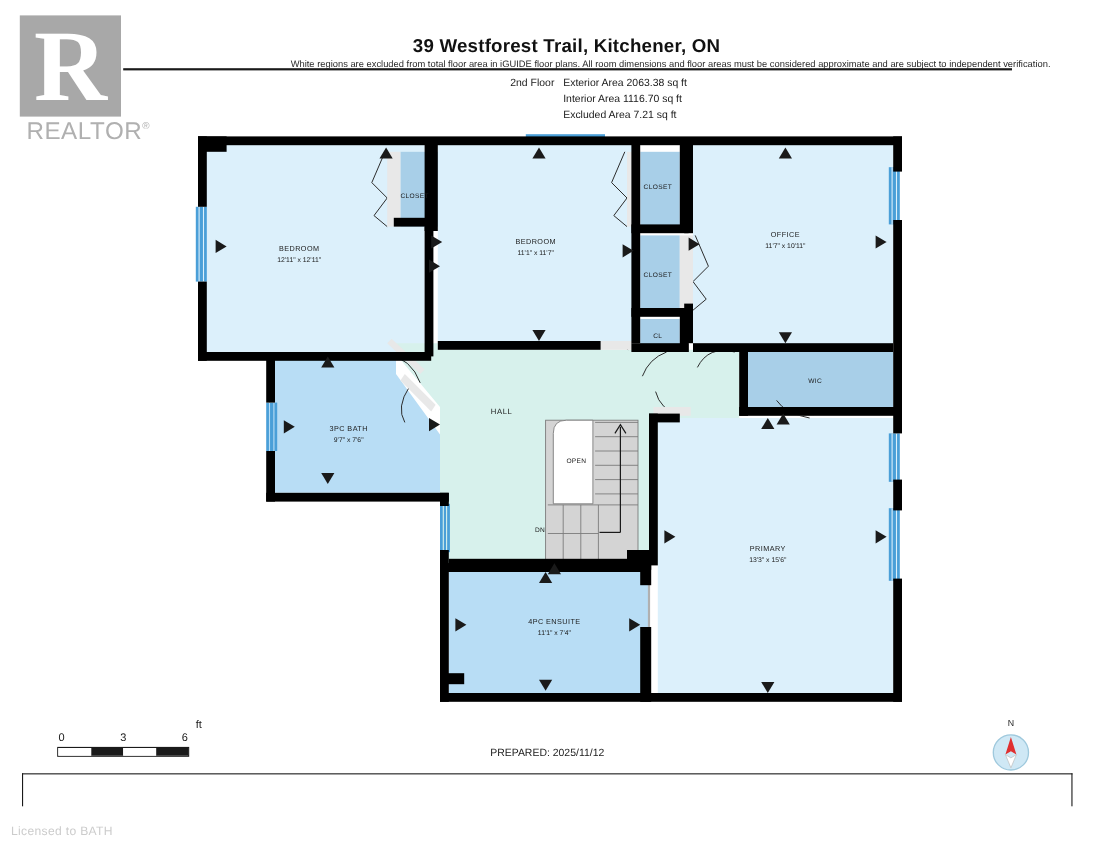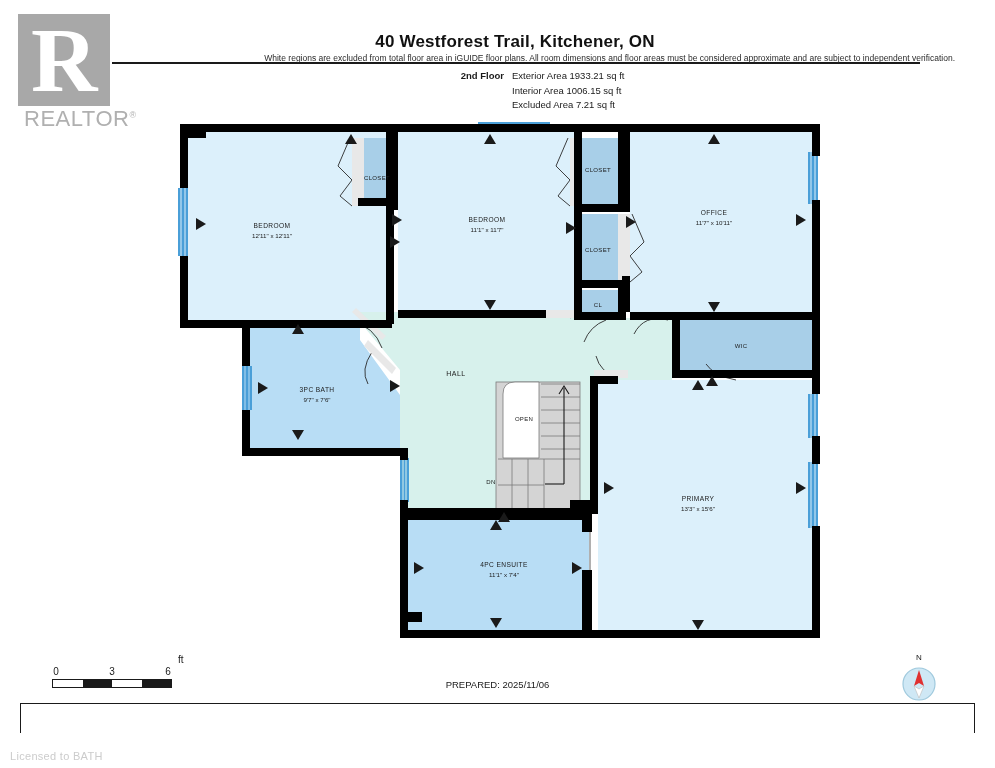--- a/index.html
+++ b/index.html
@@ -75,21 +75,21 @@
 
   #area-block {
     position: absolute;
     left: 450px; top: 69px;
     font-size: 9.5px;
     line-height: 14.5px;
     color: #1a1a1a;
   }
   #area-block .row { display: flex; }
   #area-block .floor-lbl {
-    font-weight: bold;
+    font-weight: normal;
     width: 54px;
     text-align: right;
     padding-right: 8px;
   }
   #area-block .spacer { width: 54px; padding-right: 8px; }
 
   
   #plan {
     position: absolute;
     left: 0; top: 0;
@@ -186,32 +186,32 @@
 <body>
 
 <div id="realtor-logo">
   <div class="mark">
     <div class="r-glyph">R</div>
   </div>
   <div class="wordmark"><span>REALTOR</span><sup>®</sup></div>
 </div>
 
 <div id="title-bar">
-  <div class="addr">40 Westforest Trail, Kitchener, ON</div>
+  <div class="addr">39 Westforest Trail, Kitchener, ON</div>
 </div>
 <div id="header-rule"></div>
 
 <div id="area-block">
   <div class="row">
     <div class="floor-lbl">2nd Floor</div>
-    <div>Exterior Area 1933.21 sq ft</div>
+    <div>Exterior Area 2063.38 sq ft</div>
   </div>
   <div class="row">
     <div class="spacer"></div>
-    <div>Interior Area 1006.15 sq ft</div>
+    <div>Interior Area 1116.70 sq ft</div>
   </div>
   <div class="row">
     <div class="spacer"></div>
     <div>Excluded Area 7.21 sq ft</div>
   </div>
 </div>
 
 <svg id="plan" viewBox="0 0 995 768" xmlns="http://www.w3.org/2000/svg">
 
   <g>
@@ -459,21 +459,21 @@
   </div>
   <div class="bar">
     <div class="w"></div>
     <div class="b"></div>
     <div class="w"></div>
     <div class="b"></div>
   </div>
 </div>
 <div id="scale-unit">ft</div>
 
-<div id="prepared">PREPARED: 2025/11/06</div>
+<div id="prepared">PREPARED: 2025/11/12</div>
 
 <div id="compass">
   <div class="n-lbl">N</div>
   <svg width="44" height="44" viewBox="0 0 44 44" style="position:absolute;left:0;top:9px;">
     <circle cx="22" cy="22" r="16" fill="#cfe8f5" stroke="#9fc9dd" stroke-width="1.2"></circle>
     <polygon points="22,8 27,24 22,21 17,24" fill="#e03030"></polygon>
     <polygon points="22,36 27,24 22,27 17,24" fill="#ffffff" stroke="#bbbbbb" stroke-width="0.6"></polygon>
   </svg>
 </div>
 

